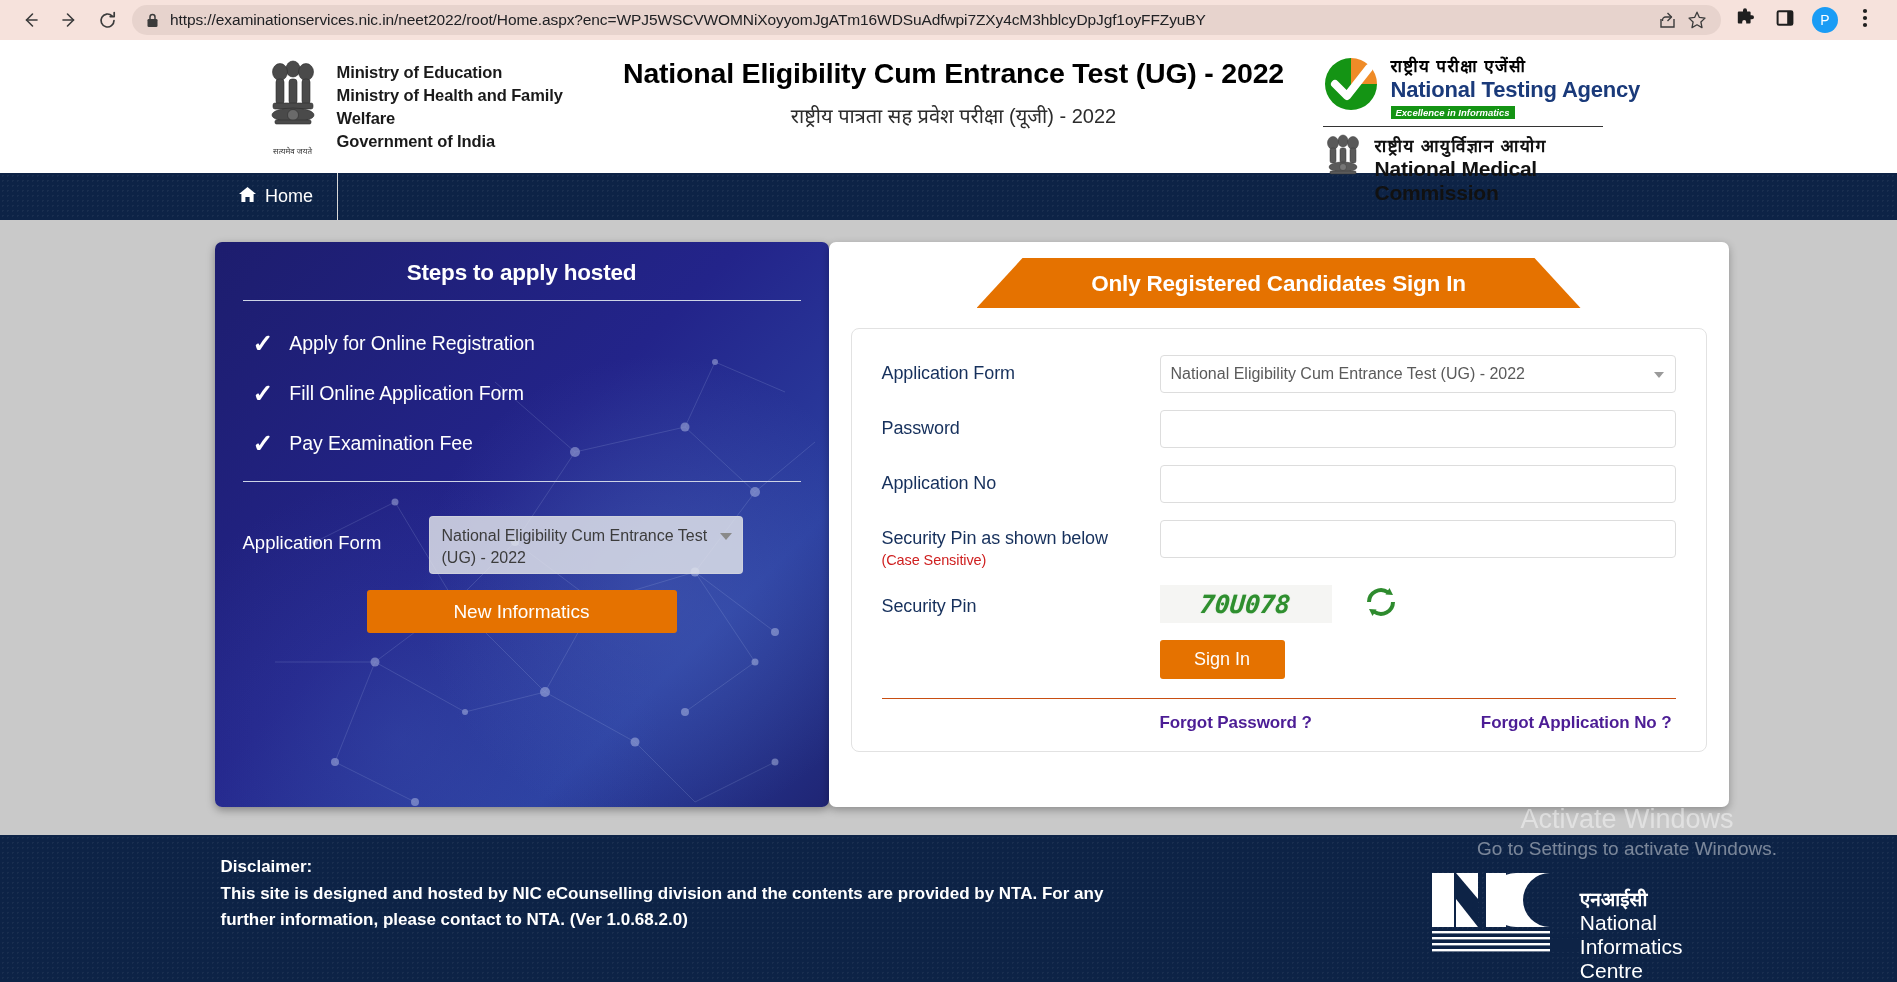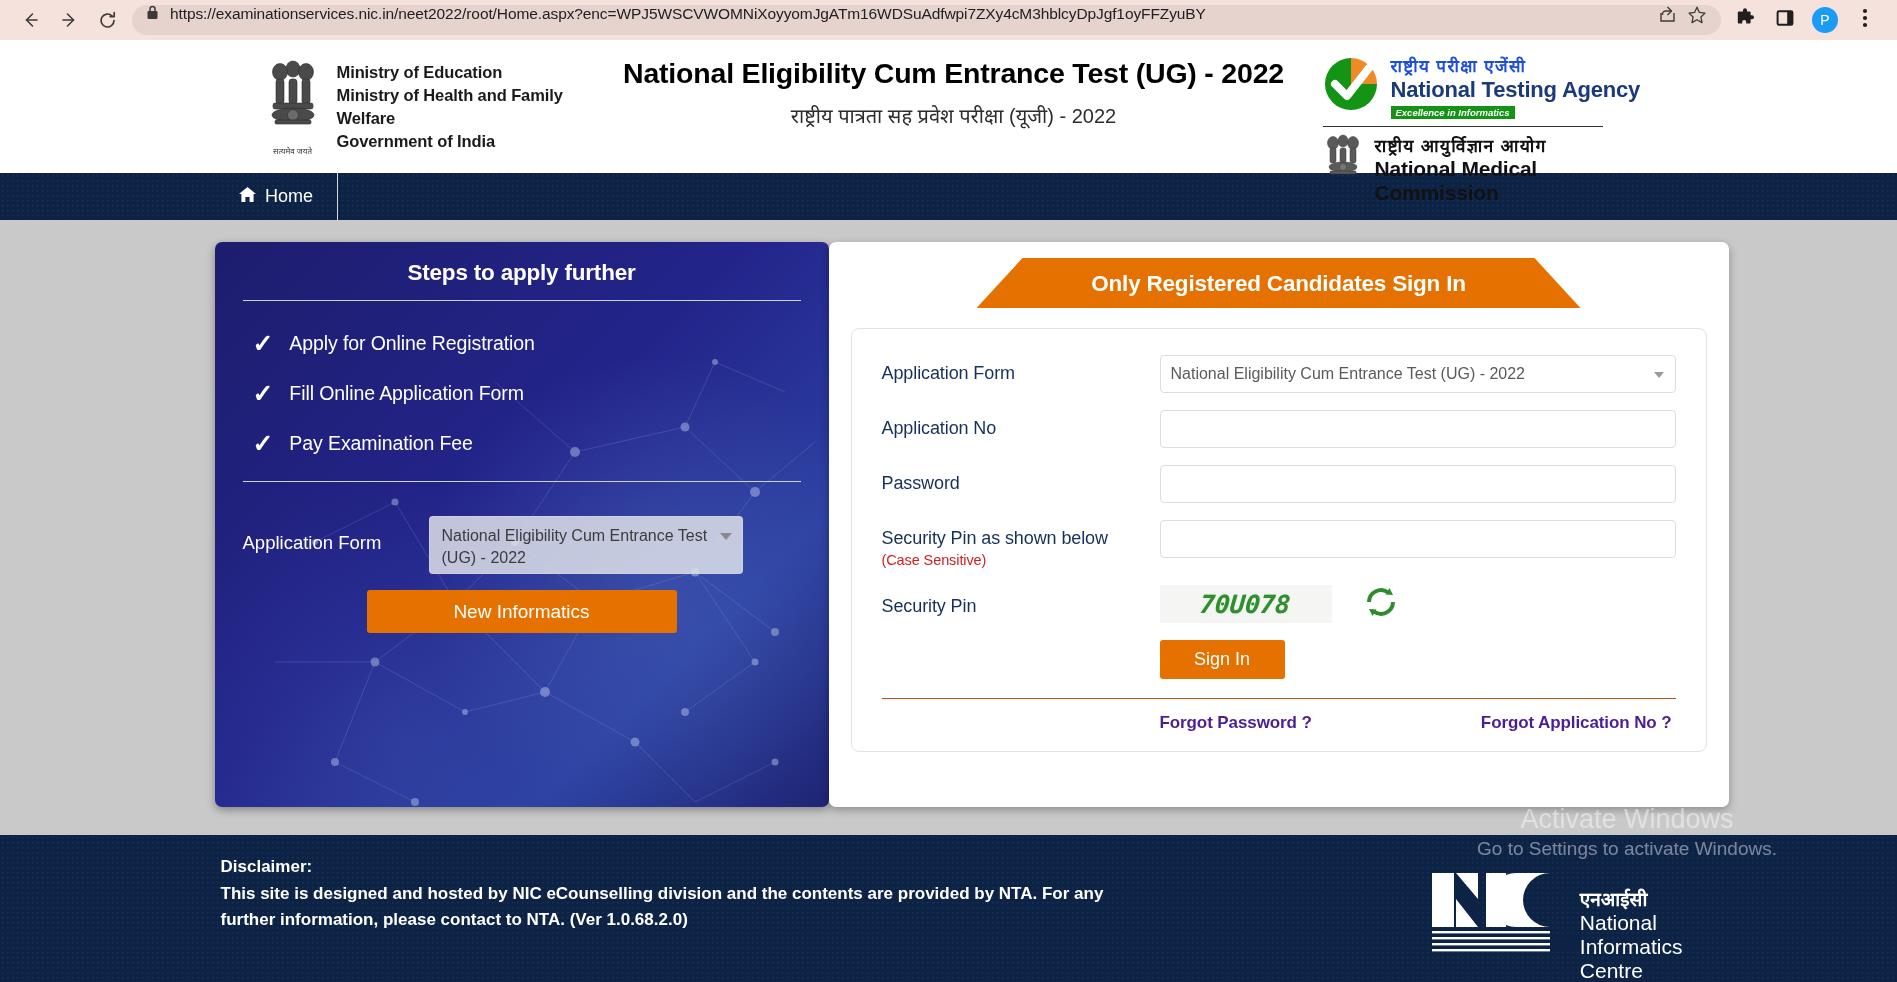--- a/index.html
+++ b/index.html
@@ -23,21 +23,21 @@
     display: flex; align-items: center; justify-content: center;
     color: #3b3b3b;
     flex: none;
   }
   .nav-btn svg { display: block; }
   .omnibox {
     flex: 1 1 auto;
     height: 30px;
     background: #e7d3cd;
     border-radius: 16px;
-    display: flex; align-items: flex-start;
+    display: flex; align-items: center;
     padding: 0 14px;
     margin-left: 6px;
     min-width: 0;
   }
   .lock-icon { flex: none; margin-right: 11px; display: flex; align-items: center; }
   .url-text {
     font-size: 15.5px;
     color: #202124;
     white-space: nowrap;
     overflow: hidden;
@@ -104,21 +104,21 @@
   }
 
   .agency-block {
     width: 350px; flex: none;
     padding-top: 14px;
     padding-left: 14px;
   }
   .nta-row { display: flex; align-items: flex-start; }
   .nta-logo { width: 56px; height: 56px; flex: none; margin-top: 2px;}
   .nta-text { margin-left: 12px; }
-  .nta-hi { font-size: 17px; color: #1d4ed8; font-weight: bold; letter-spacing: 1.4px;}
+  .nta-hi { font-size: 17px; color: #000000; font-weight: bold; letter-spacing: 1.4px;}
   .nta-en { font-size: 22px; color: #1a3a7a; font-weight: bold; line-height: 25px; letter-spacing: -0.2px;}
   .nta-tag {
     display: inline-block;
     background: #149414; color: #fff;
     font-size: 9.5px; font-style: italic; font-weight: bold;
     padding: 1px 5px; margin-top: 2px;
   }
   .agency-divider { border-top: 1.5px solid #333; margin: 6px 0 6px 0; width: 280px;}
   .nmc-row { display: flex; align-items: flex-start; }
   .nmc-emblem { width: 40px; height: 48px; flex: none; }
@@ -572,21 +572,21 @@
           <circle cx="250" cy="470" r="3"></circle>
             <circle cx="100" cy="300" r="3"></circle>
           <circle cx="180" cy="260" r="3.5"></circle>
             <circle cx="500" cy="120" r="3"></circle>
           <circle cx="200" cy="560" r="4"></circle>
             <circle cx="560" cy="520" r="3.5"></circle>
         </g>
       </svg>
 
       <div class="lp-content">
-        <div class="lp-title">Steps to apply further</div>
+        <div class="lp-title">Steps to apply hosted</div>
         <div class="lp-rule"></div>
 
         <div class="lp-step">
           <span class="lp-check">✓</span>
           <span>Apply for Online Registration</span>
         </div>
         <div class="lp-step">
           <span class="lp-check">✓</span>
           <span>Fill Online Application Form</span>
         </div>
@@ -618,27 +618,27 @@
 
         <div class="frow">
           <div class="flabel">Application Form</div>
           <div class="fselect">
             <span>National Eligibility Cum Entrance Test (UG) - 2022</span>
             <span class="fcaret"></span>
           </div>
         </div>
 
         <div class="frow">
+          <div class="flabel">Password</div>
+          <input class="finput" type="password" value="" placeholder="" style="">
+        </div>
+
+        <div class="frow">
           <div class="flabel">Application No</div>
           <input class="finput" type="text" value="" placeholder="" style="">
-        </div>
-
-        <div class="frow">
-          <div class="flabel">Password</div>
-          <input class="finput" type="password" value="" placeholder="" style="">
         </div>
 
         <div class="frow">
           <div class="flabel">
             <span>Security Pin as shown below</span>
             <span class="fcase">(Case Sensitive)</span>
           </div>
           <input class="finput" type="text" value="" placeholder="" style="">
         </div>
 

